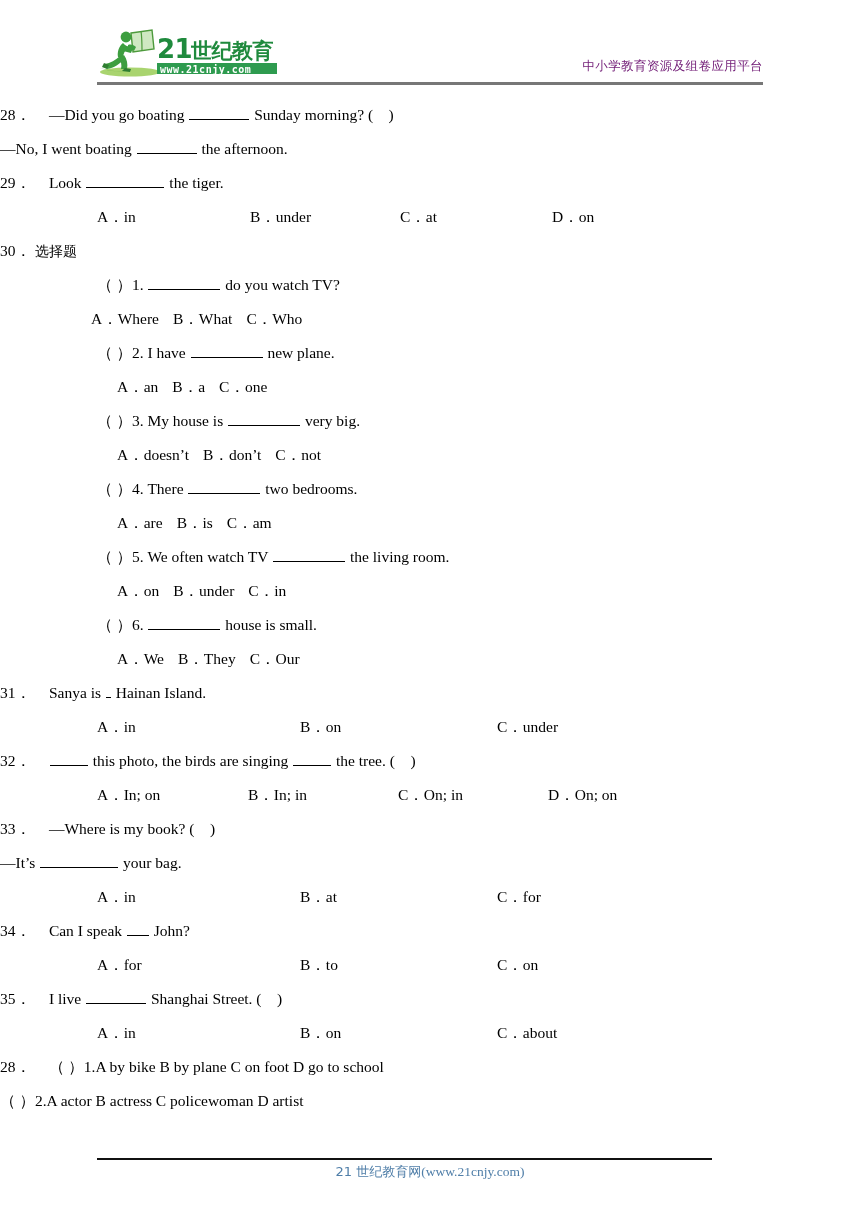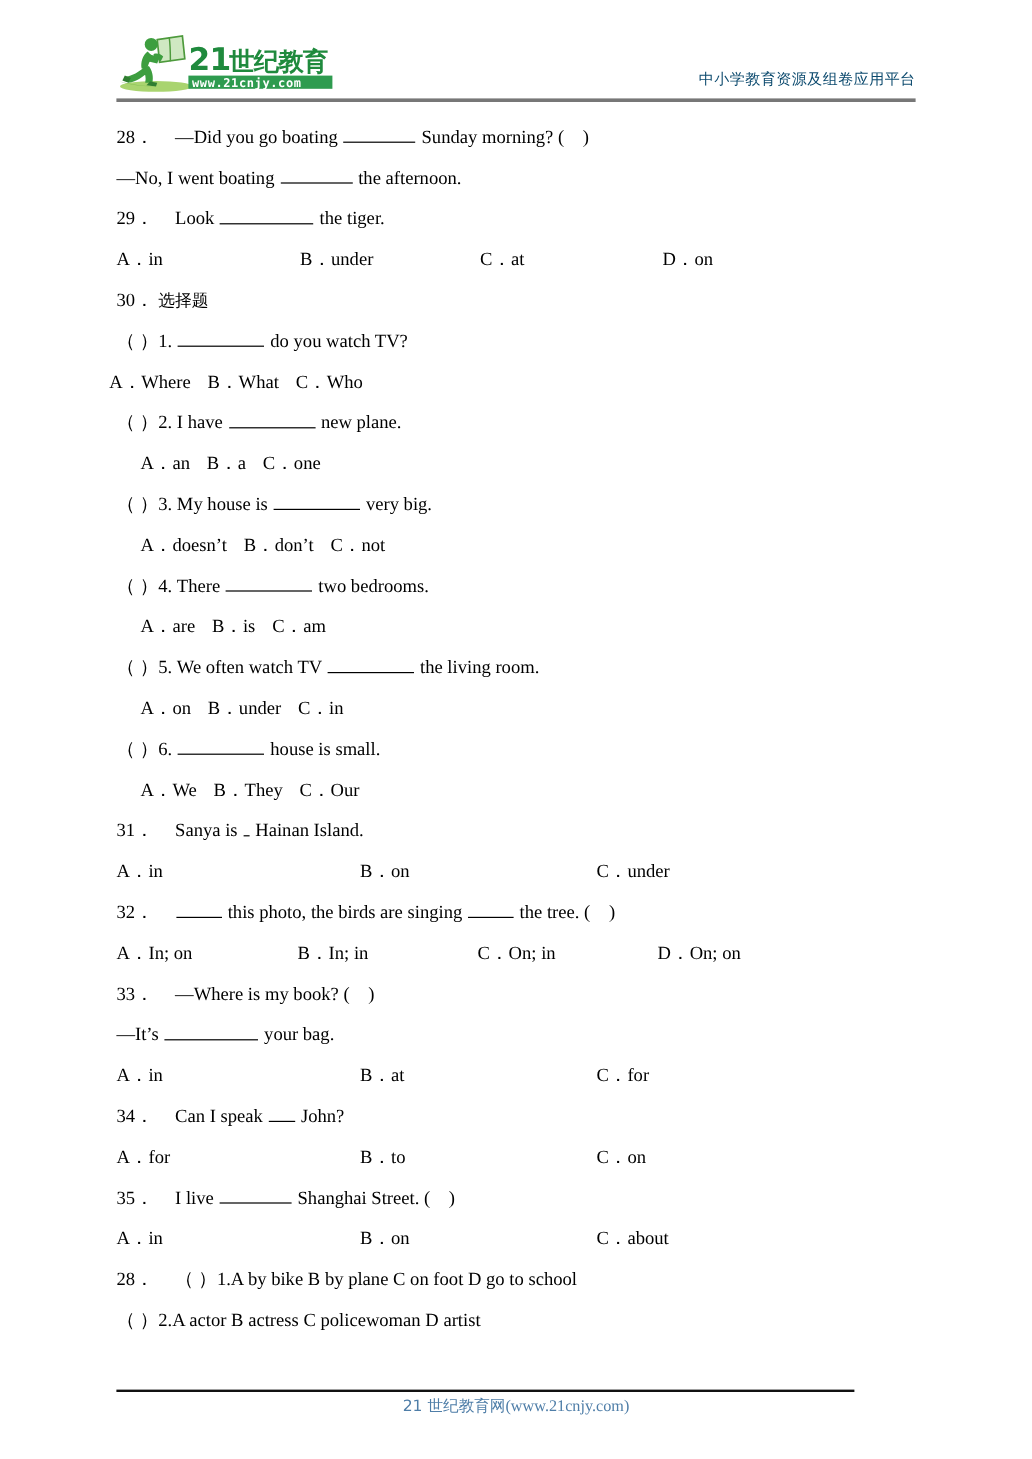--- a/index.html
+++ b/index.html
@@ -39,21 +39,21 @@
     height: 52px;
   }
   .logo svg { display: block; }
 
   .header-tagline {
     position: absolute;
     right: 0;
     top: 30px;
     font-family: "DejaVu Sans", sans-serif;
     font-size: 12.5px;
-    color: #0c4a6e;
+    color: #701a75;
     letter-spacing: 0.4px;
     white-space: nowrap;
   }
   .header-rule {
     position: absolute;
     left: 97px;
     top: 82px;
     width: 666px;
     height: 2.5px;
     background: #777777;
@@ -67,21 +67,21 @@
     width: 860px;
   }
 
   .line {
     position: relative;
     height: 34px;
     line-height: 34px;
     font-size: 15.5px;
     white-space: nowrap;
   }
-  .line.q    { padding-left: 97px; }
+  .line.q    { }
   .line.opt  { padding-left: 91px; }
   .line.sub  { padding-left: 97px; }
   .line.subopt { padding-left: 117px; }
 
   .opt-row {
     position: relative;
     height: 34px;
     line-height: 34px;
     font-size: 15.5px;
     white-space: nowrap;

